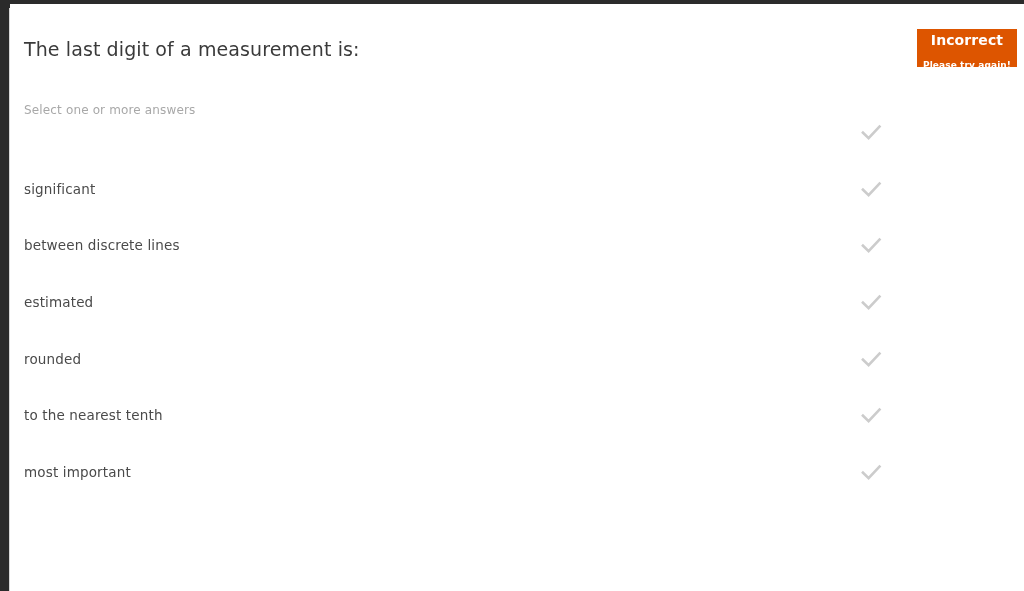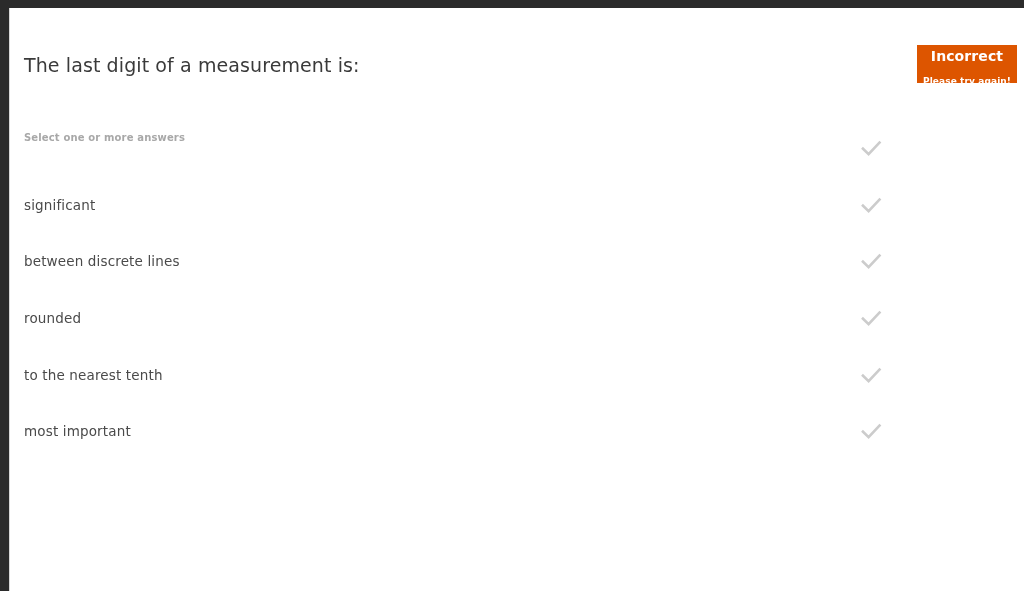--- a/index.html
+++ b/index.html
@@ -47,21 +47,21 @@
     top: 8px;
     left: 9px;
     width: 1px;
     height: 583px;
     background: #d8d8d8;
   }
 
   
   .page {
     position: absolute;
-    top: 20px;
+    top: 4px;
     left: 10px;
     width: 1014px;
     height: 444px;
     background: #ffffff;
   }
 
   
   .question-title {
     position: absolute;
     left: 14px;
@@ -72,27 +72,26 @@
     font-weight: 400;
     letter-spacing: 0.1px;
     white-space: nowrap;
   }
 
   
   .select-hint {
     position: absolute;
     left: 14px;
     top: 99px;
-    font-size: 10px;
+    font-size: 12px;
     line-height: 14px;
     color: #a8a8a8;
-    font-weight: 700;
+    font-weight: 400;
     letter-spacing: 0.15px;
     white-space: nowrap;
-    margin-top: 12px;
   }
 
   
   .options {
     position: absolute;
     left: 0;
     top: 114px;
     width: 1014px;
   }
 
@@ -198,20 +197,28 @@
 
       <div class="option-row">
         <span class="option-label">between discrete lines</span>
         <span class="option-check">
           <svg viewBox="0 0 40 28" xmlns="http://www.w3.org/2000/svg" aria-hidden="true">
             <path d="M11 13.8 L17.6 20.2 L29.4 7.6" fill="none" stroke="#cccccc" stroke-width="2.6" stroke-linecap="butt" stroke-linejoin="miter"></path>
           </svg>
         </span>
       </div>
 
+      <div class="option-row">
+        <span class="option-label">estimated</span>
+        <span class="option-check">
+          <svg viewBox="0 0 40 28" xmlns="http://www.w3.org/2000/svg" aria-hidden="true">
+            <path d="M11 13.8 L17.6 20.2 L29.4 7.6" fill="none" stroke="#cccccc" stroke-width="2.6" stroke-linecap="butt" stroke-linejoin="miter"></path>
+          </svg>
+        </span>
+      </div>
 
       <div class="option-row">
         <span class="option-label">rounded</span>
         <span class="option-check">
           <svg viewBox="0 0 40 28" xmlns="http://www.w3.org/2000/svg" aria-hidden="true">
             <path d="M11 13.8 L17.6 20.2 L29.4 7.6" fill="none" stroke="#cccccc" stroke-width="2.6" stroke-linecap="butt" stroke-linejoin="miter"></path>
           </svg>
         </span>
       </div>
 

